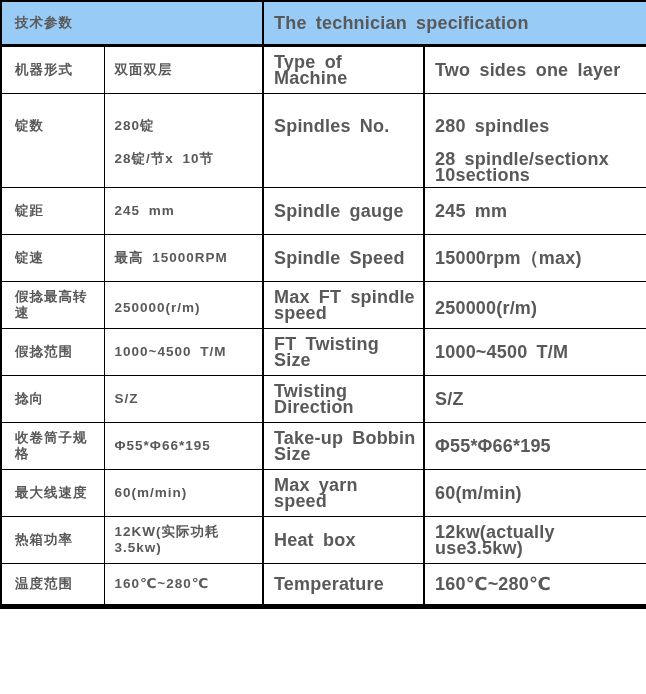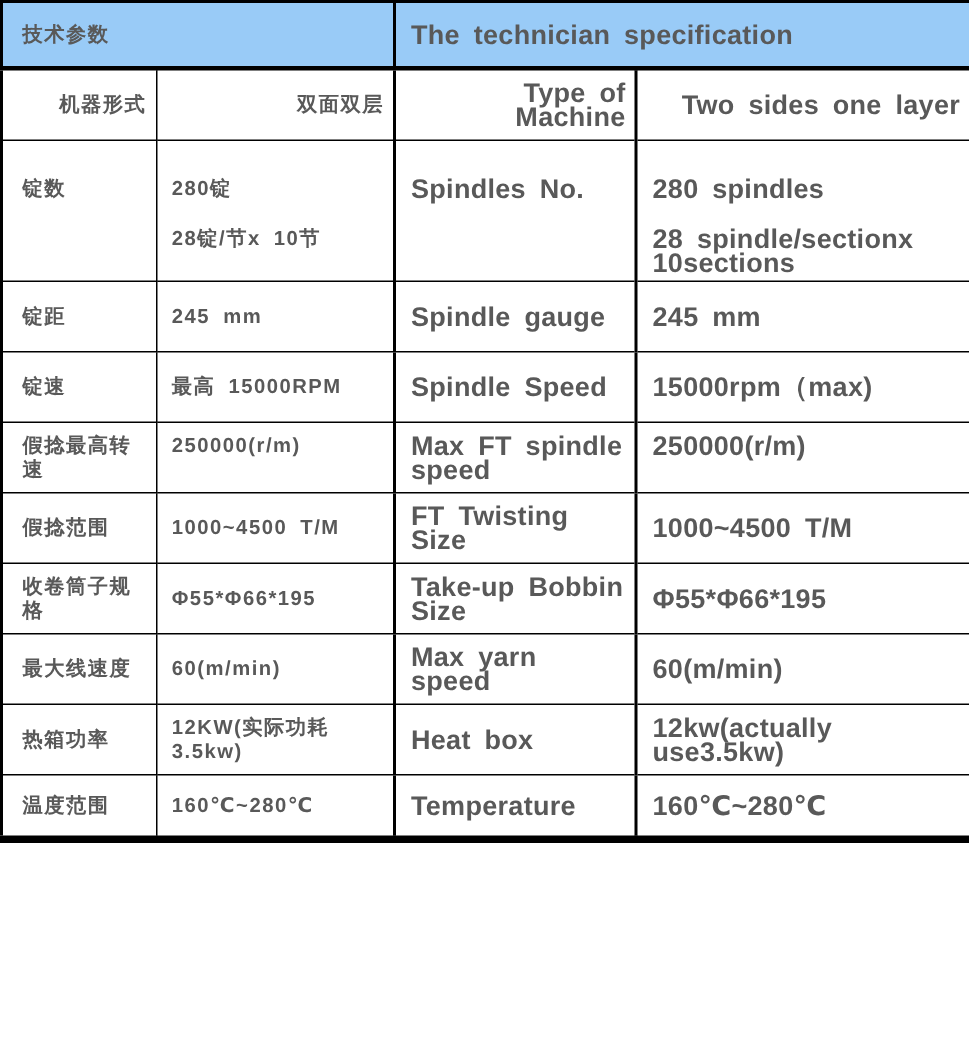--- a/index.html
+++ b/index.html
@@ -39,42 +39,42 @@
   .cn{font-size:13.5px;letter-spacing:1px;}
   .en{font-size:18px;letter-spacing:0.2px;}
   tr.header-row td{
     background:var(--header-bg);
     border-bottom:3px solid var(--border);
     height:44px;
   }
   td.hd2{border-left-width:2px;}
   tr.header-row td.hd1{padding-left:13px;}
   td.va-top{vertical-align:top;padding-top:24px;}
-  td.vt{vertical-align:top;padding-top:7px;}
+  td.vt{vertical-align:top;padding-top:18px;}
   .line + .line{margin-top:17px;}
 </style>
 </head>
 <body>
 
 <div class="page">
   <table class="spec">
     <colgroup>
       <col style="width:103px">
       <col style="width:159px">
       <col style="width:161px">
       <col style="width:223px">
     </colgroup>
     <thead>
       <tr class="header-row">
         <td class="hd1 cn" colspan="2">技术参数</td>
         <td class="hd2 en" colspan="2">The technician specification</td>
       </tr>
     </thead>
     <tbody id="rows">
-        <tr style="height: 48px; text-align: right;">
+        <tr style="height: 48px;">
           <td class="c1 cn">
             <div class="line">机器形式</div>
           </td>
           <td class="c2 cn">
             <div class="line">双面双层</div>
           </td>
           <td class="c3 en">
             <div class="line">Type of Machine</div>
           </td>
           <td class="c4 en">
@@ -144,20 +144,34 @@
             <div class="line">假捻范围</div>
           </td>
           <td class="c2 cn">
             <div class="line">1000~4500 T/M</div>
           </td>
           <td class="c3 en">
             <div class="line">FT Twisting Size</div>
           </td>
           <td class="c4 en">
             <div class="line">1000~4500 T/M</div>
+          </td>
+        </tr>
+        <tr style="height: 47px;">
+          <td class="c1 cn">
+            <div class="line">捻向</div>
+          </td>
+          <td class="c2 cn">
+            <div class="line">S/Z</div>
+          </td>
+          <td class="c3 en">
+            <div class="line">Twisting Direction</div>
+          </td>
+          <td class="c4 en">
+            <div class="line">S/Z</div>
           </td>
         </tr>
         <tr style="height: 47px;">
           <td class="c1 cn">
             <div class="line">收卷筒子规格</div>
           </td>
           <td class="c2 cn">
             <div class="line">Φ55*Φ66*195</div>
           </td>
           <td class="c3 en">

